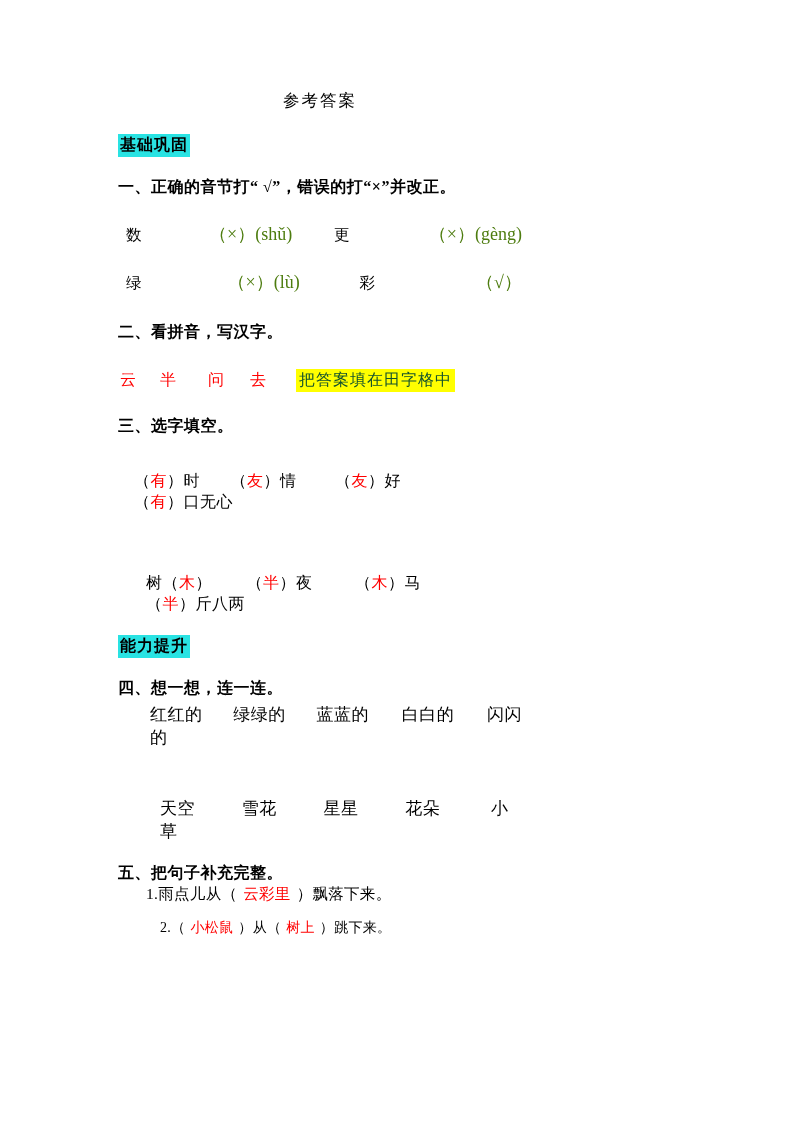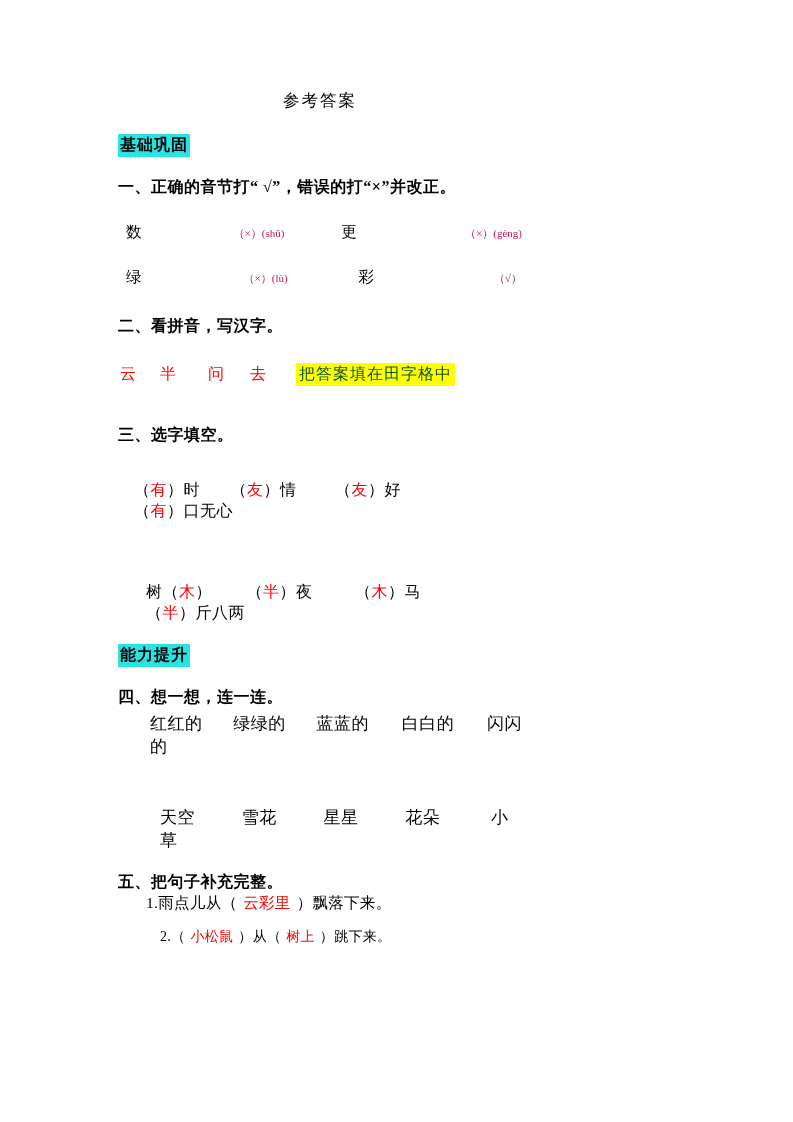--- a/index.html
+++ b/index.html
@@ -57,22 +57,22 @@
     display: flex;
     align-items: baseline;
     margin-top: 24px;
     font-size: 15.5px;
     padding-left: 8px;
   }
   .slot {
     display: inline-block;
   }
   .ans-small {
-    font-size: 11px;
-    color: #be185d;
+    font-size: 18px;
+    color: #4d7c0f;
   }
   .blk-1 { width: 170px; }
   .blk-2 { width: 105px; }
   .blk-3 { width: 200px; }
 
   .hanzi-row {
     margin-top: 26px;
     font-size: 16px;
     color: #ff0000;
     letter-spacing: 1px;
@@ -160,21 +160,21 @@
     <div class="q-head" style="margin-top:28px">二、看拼音，写汉字。</div>
 
     <div class="hanzi-row">
       <span>云</span><span class="sp"></span>
       <span>半</span><span class="sp" style="width:26px"></span>
       <span>问</span><span class="sp" style="width:20px"></span>
       <span>去</span><span class="sp" style="width:24px"></span>
       <span class="hl-yellow">把答案填在田字格中</span>
     </div>
 
-    <div class="q-head" style="margin-top:39px">三、选字填空。</div>
+    <div class="q-head" style="margin-top:24px">三、选字填空。</div>
 
     <div class="fill-row">
       <span class="nowrap">（<span class="red">有</span>）<span>时</span></span><span class="gap"></span>
       <span class="nowrap">（<span class="red">友</span>）<span>情</span></span><span class="gap" style="width:34px"></span>
       <span class="nowrap">（<span class="red">友</span>）<span>好</span></span><span class="gap" style="width:34px"></span>
       <span class="nowrap">（<span class="red">有</span>）<span>口无心</span></span>
     </div>
 
     <div class="fill-row2">
       <span class="nowrap"><span>树</span>（<span class="red">木</span>）</span><span class="gap"></span>

